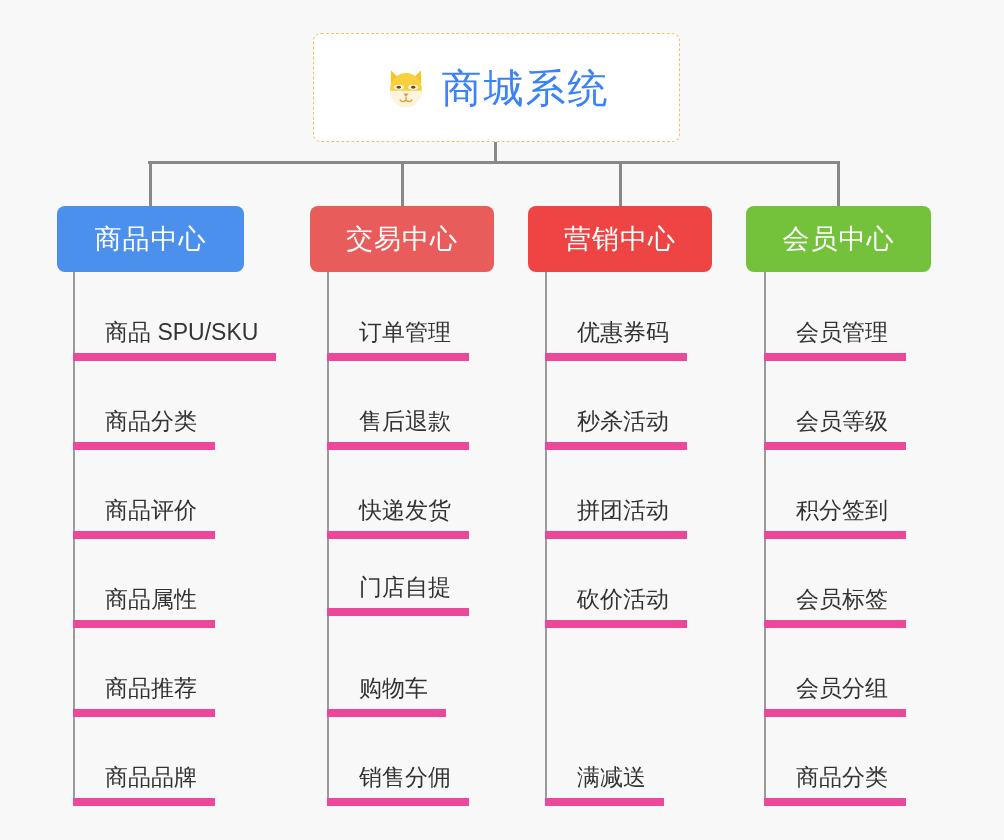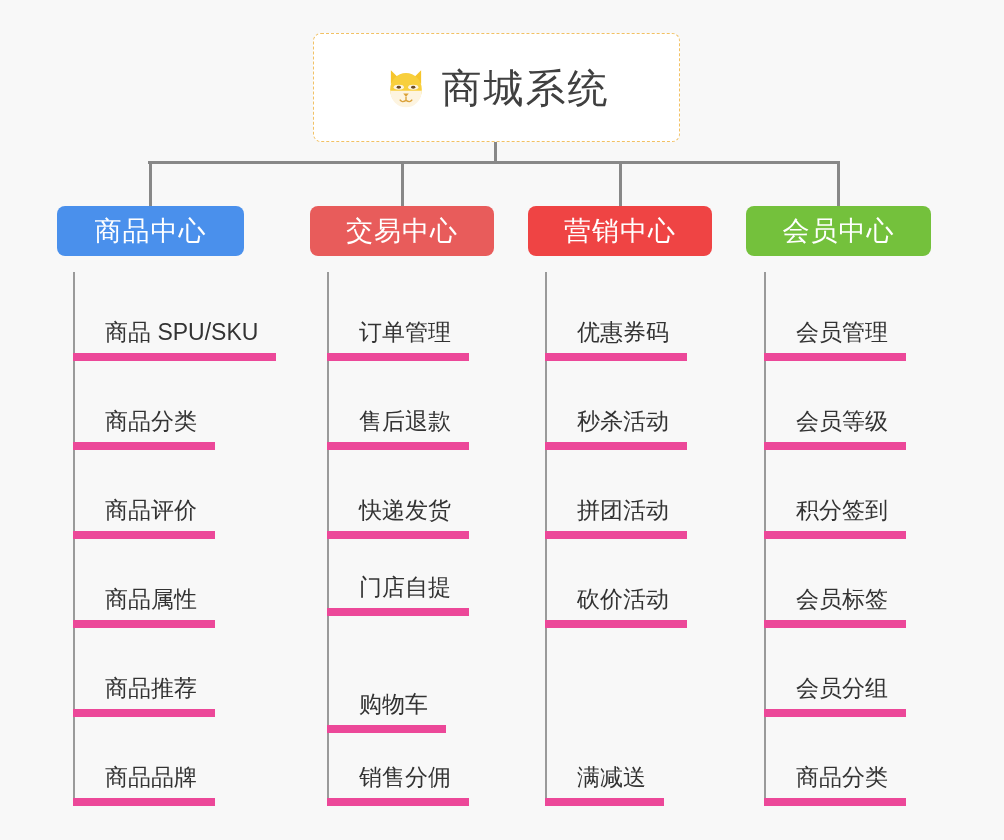--- a/index.html
+++ b/index.html
@@ -33,21 +33,21 @@
     background: #ffffff;
     border: 1px dashed #f2c164;
     border-radius: 8px;
     display: flex;
     align-items: center;
     justify-content: center;
     gap: 14px;
   }
   .root-title {
     font-size: 40px;
-    color: #404040;
+    color: #3b82f6;
     letter-spacing: 2px;
     line-height: 1;
     white-space: nowrap;
   }
   .root-icon {
     width: 44px;
     height: 44px;
     flex: 0 0 auto;
     display: block;
   }
@@ -62,21 +62,21 @@
 
   
   .stem-root { left: 494px; top: 142px; height: 22px; }
   
   .drop { top: 161px; height: 45px; }
 
   
   .cat-header {
     position: absolute;
     top: 206px;
-    height: 50px;
+    height: 66px;
     box-sizing: border-box;
     border-radius: 8px;
     display: flex;
     align-items: center;
     justify-content: center;
     color: #ffffff;
     font-size: 27px;
     letter-spacing: 1px;
     white-space: nowrap;
   }
@@ -202,21 +202,21 @@
         <div class="leaf" style="top: 178px;">
           <div class="leaf-inner">
             <span class="leaf-label">快递发货</span>
           </div>
         </div>
         <div class="leaf" style="top: 255px; justify-content: center;">
           <div class="leaf-inner">
             <span class="leaf-label">门店自提</span>
           </div>
         </div>
-        <div class="leaf" style="top: 372px; text-align: center;">
+        <div class="leaf" style="top: 356px; text-align: center;">
           <div class="leaf-inner">
             <span class="leaf-label">购物车</span>
           </div>
         </div>
         <div class="leaf" style="top: 445px;">
           <div class="leaf-inner">
             <span class="leaf-label">销售分佣</span>
           </div>
         </div>
       </div>

